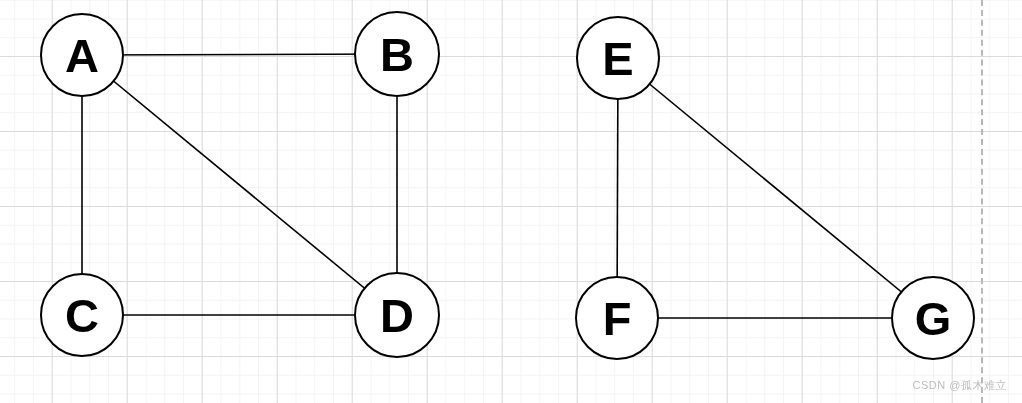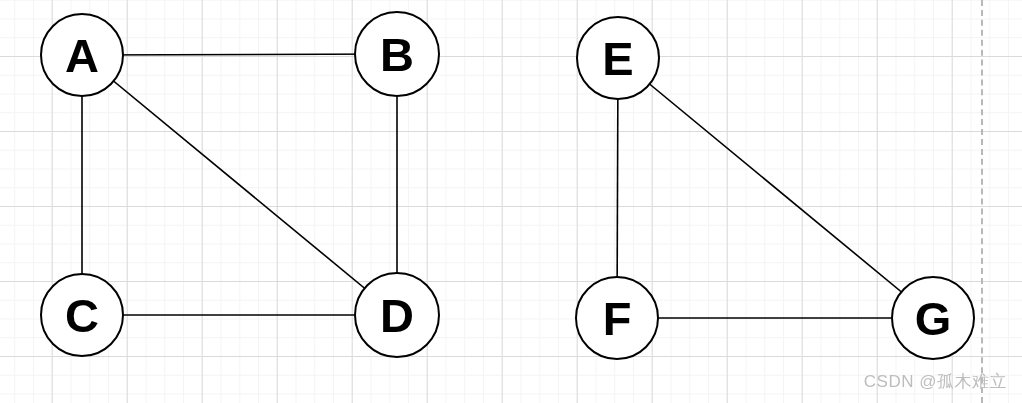--- a/index.html
+++ b/index.html
@@ -45,21 +45,21 @@
     position: absolute;
     top: 0;
     bottom: 0;
     width: 0;
     border-left: 2px dashed #b8b8b8;
   }
   .watermark {
     position: absolute;
     right: 15px;
     bottom: 10px;
-    font-size: 17px;
+    font-size: 11px;
     letter-spacing: 0.5px;
     color: #bdbdbd;
     white-space: nowrap;
     user-select: none;
   }
 </style>
 </head>
 <body>
 
 <div class="canvas">

